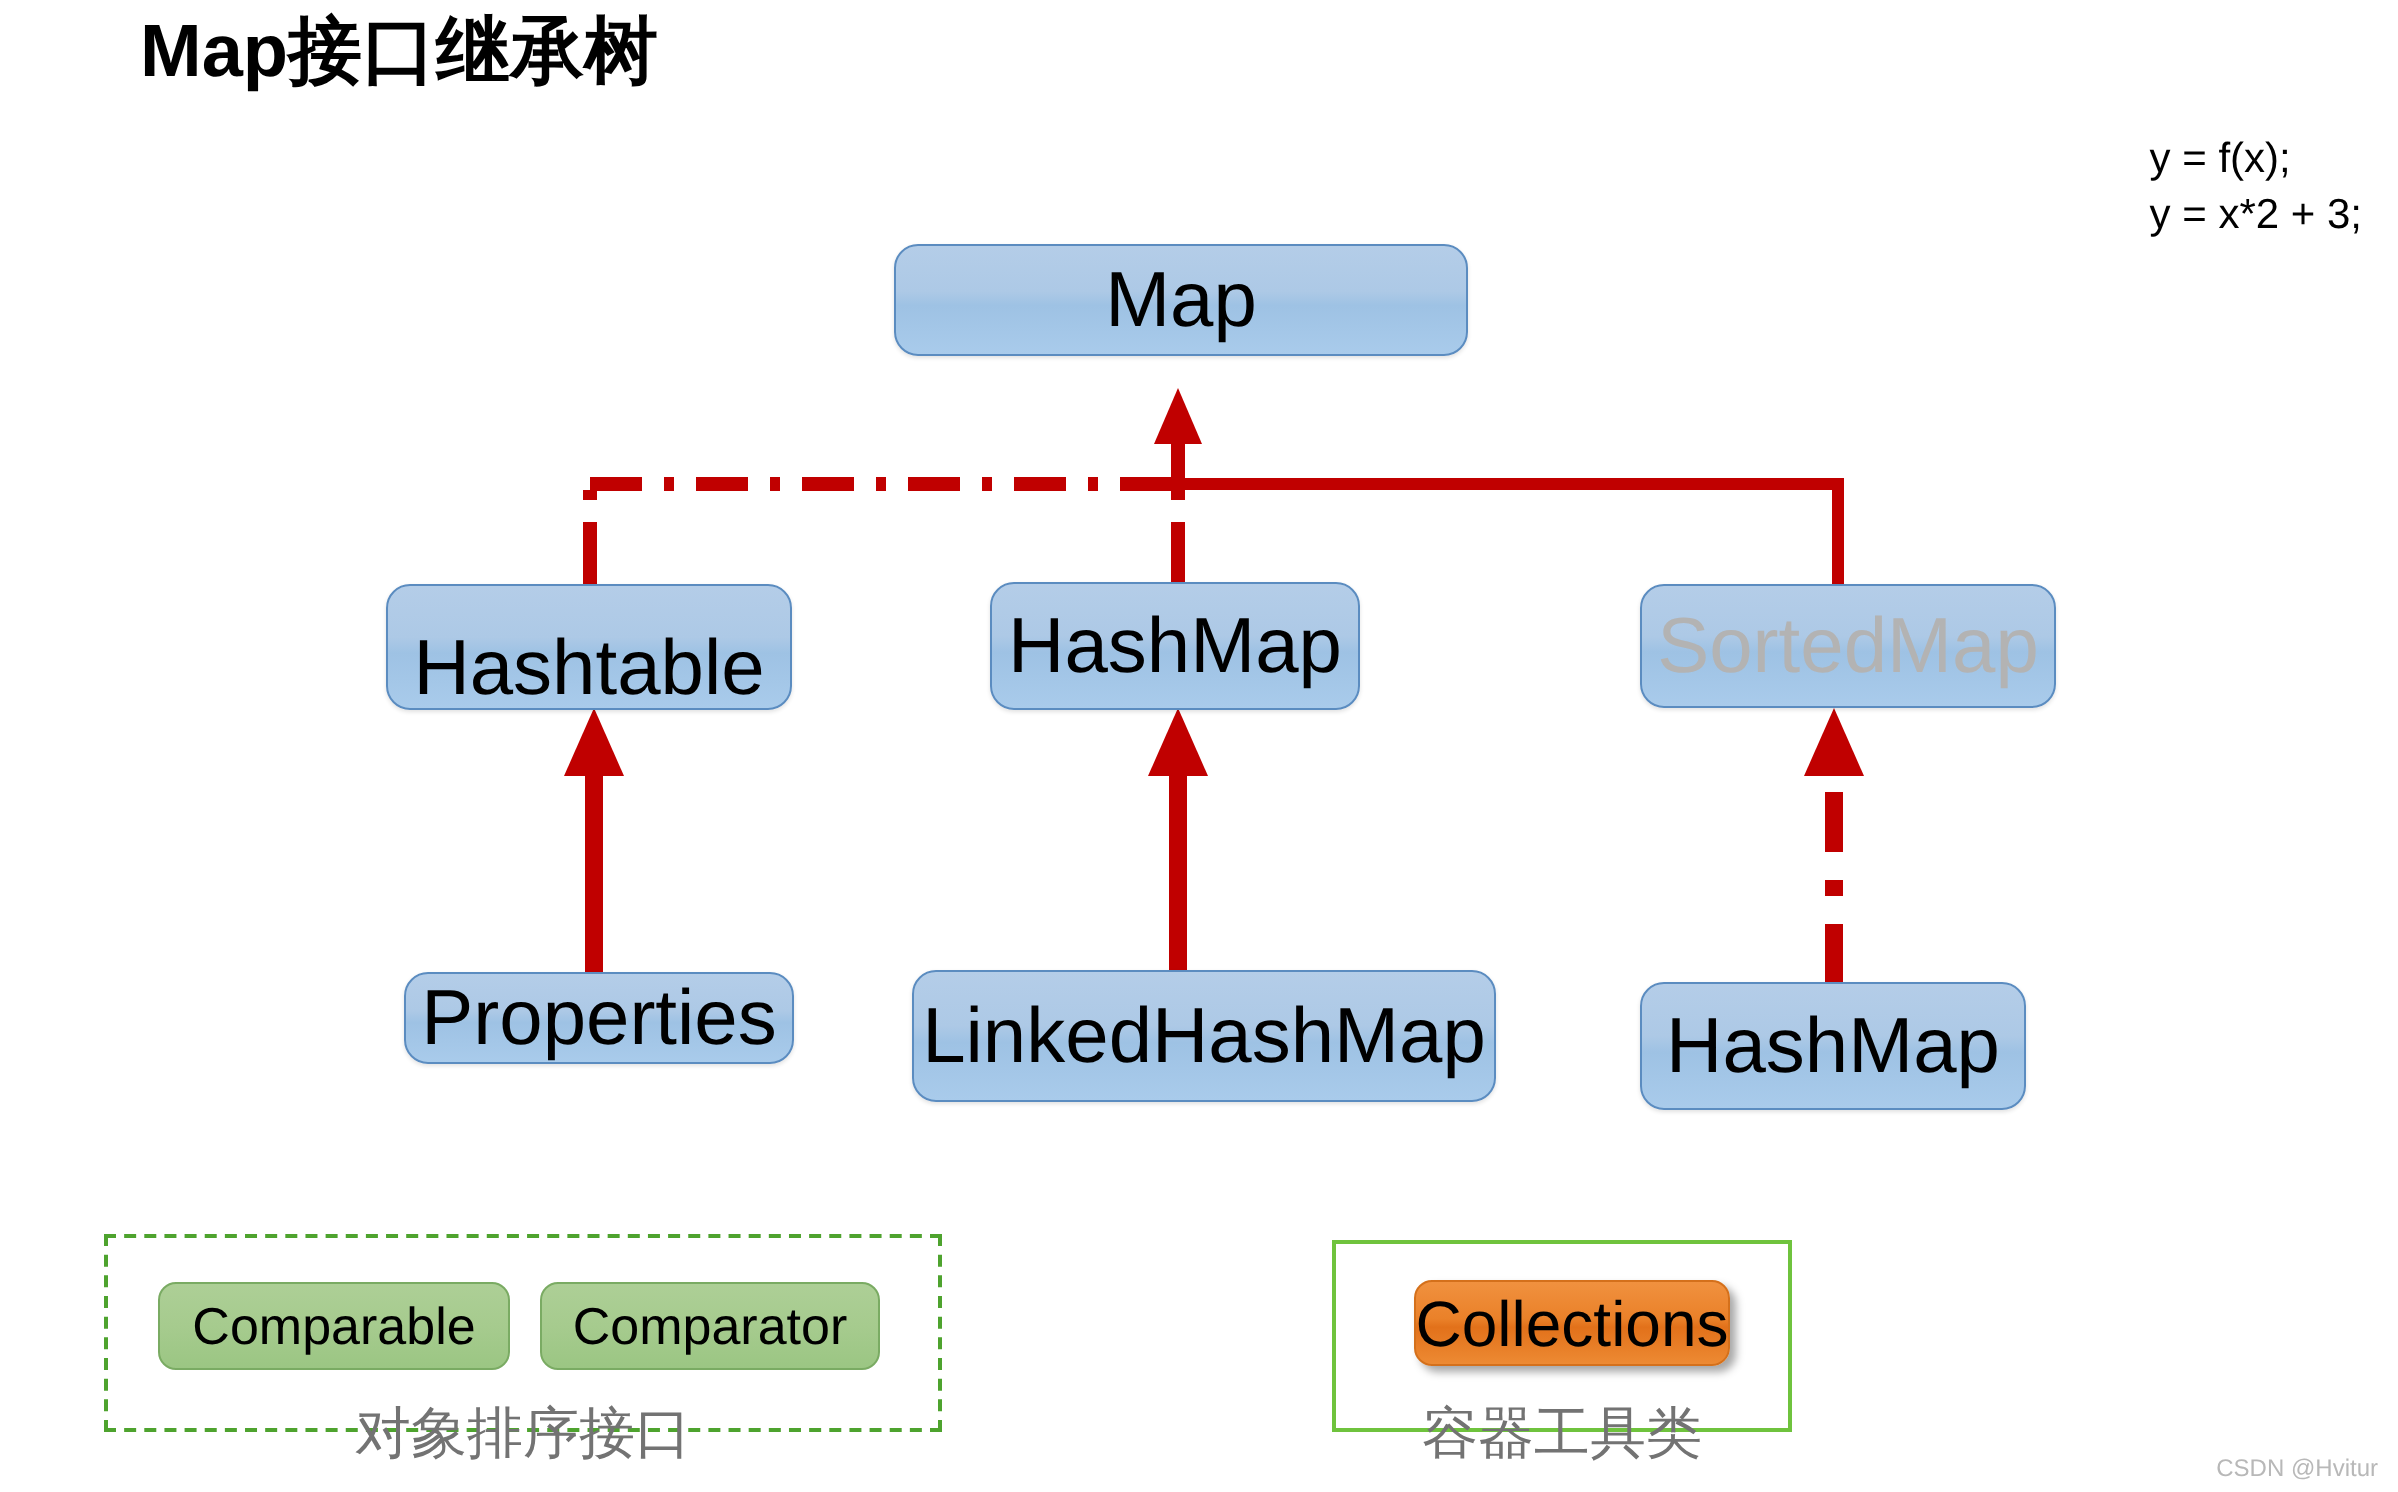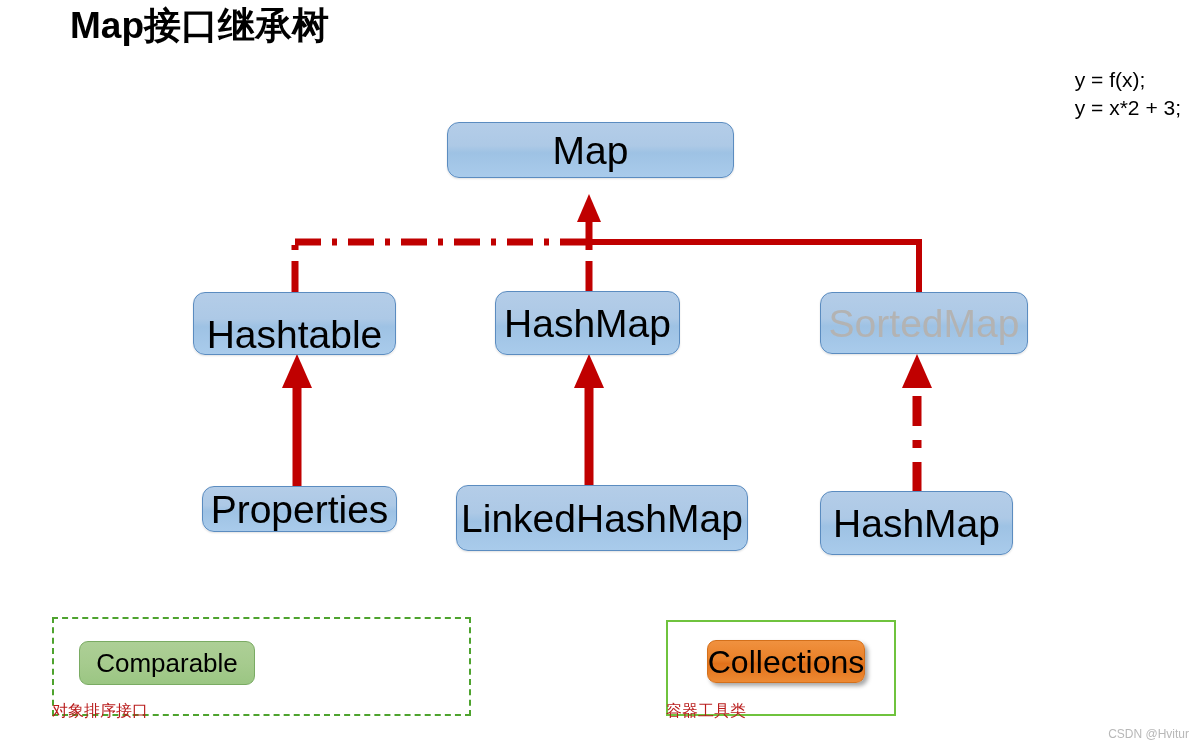--- a/index.html
+++ b/index.html
@@ -109,23 +109,24 @@
     background: transparent;
   }
   .group-frame.dashed {
     border: 2px dashed #4ea32e;
   }
   .group-frame.solid {
     border: 2px solid #6fc33d;
   }
   .group-caption {
     position: absolute;
-    font-size: 16px;
-    color: #b91c1c;
-    white-space: nowrap;
+    font-size: 28px;
+    color: #737373;
+    white-space: nowrap;
+    text-align: center;
     line-height: 1;
   }
 
   
   #connectors {
     position: absolute;
     left: 0;
     top: 0;
     width: 1199px;
     height: 746px;
@@ -212,20 +213,23 @@
   <div class="node" style="left:820px; top:491px; width:193px; height:64px;">
     <span class="label">HashMap</span>
   </div>
 
   <div class="group-frame dashed" style="left:52px; top:617px; width:419px; height:99px;"></div>
 
   <div class="gnode" style="left:79px; top:641px; width:176px; height:44px;">
     <span class="label">Comparable</span>
   </div>
 
+  <div class="gnode" style="left:270px; top:641px; width:170px; height:44px;">
+    <span class="label">Comparator</span>
+  </div>
 
   <div class="group-caption" style="left:52px; top:703px; width:419px;">对象排序接口</div>
 
   <div class="group-frame solid" style="left:666px; top:620px; width:230px; height:96px;"></div>
 
   <div class="onode" style="left:707px; top:640px; width:158px; height:43px;">
     <span class="label">Collections</span>
   </div>
 
   <div class="group-caption" style="left:666px; top:703px; width:230px;">容器工具类</div>

